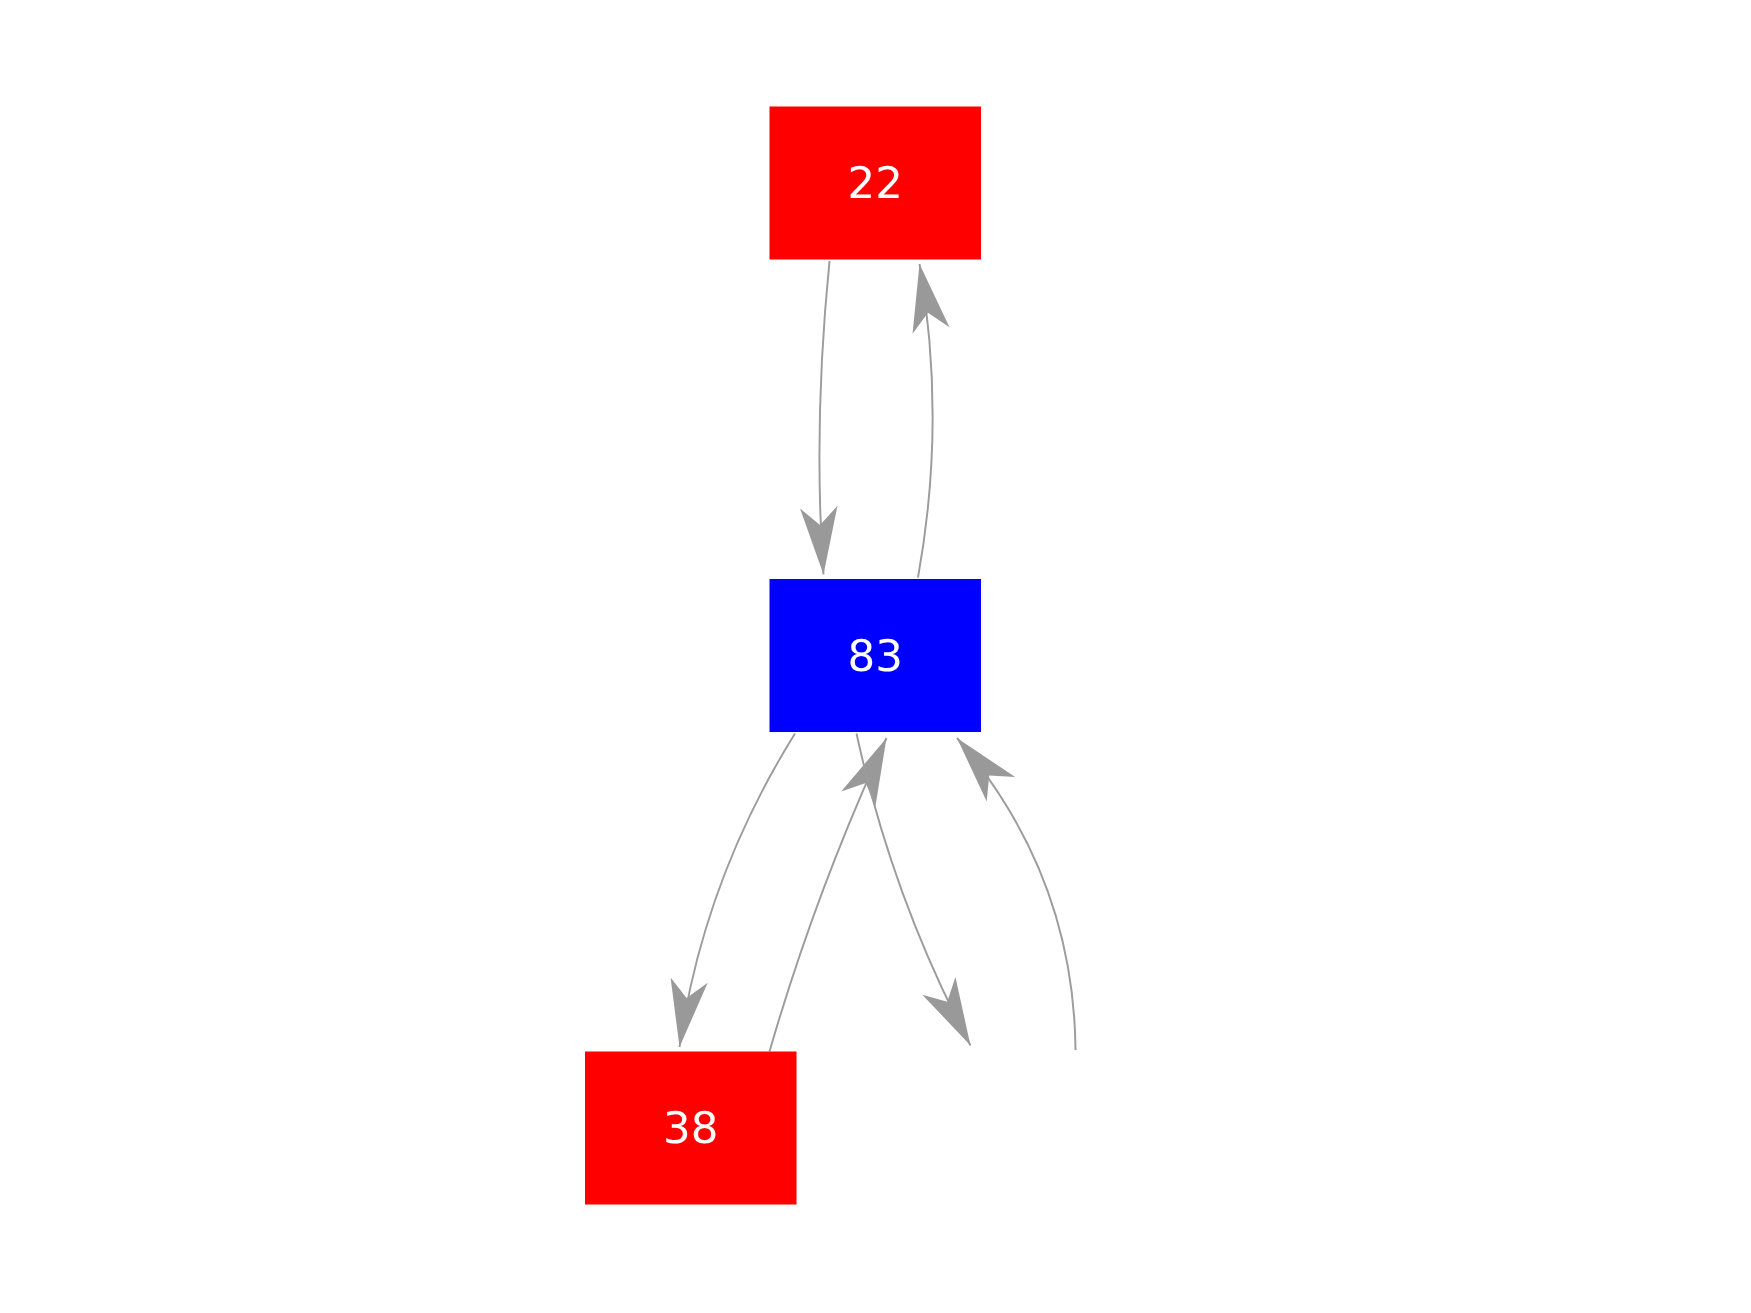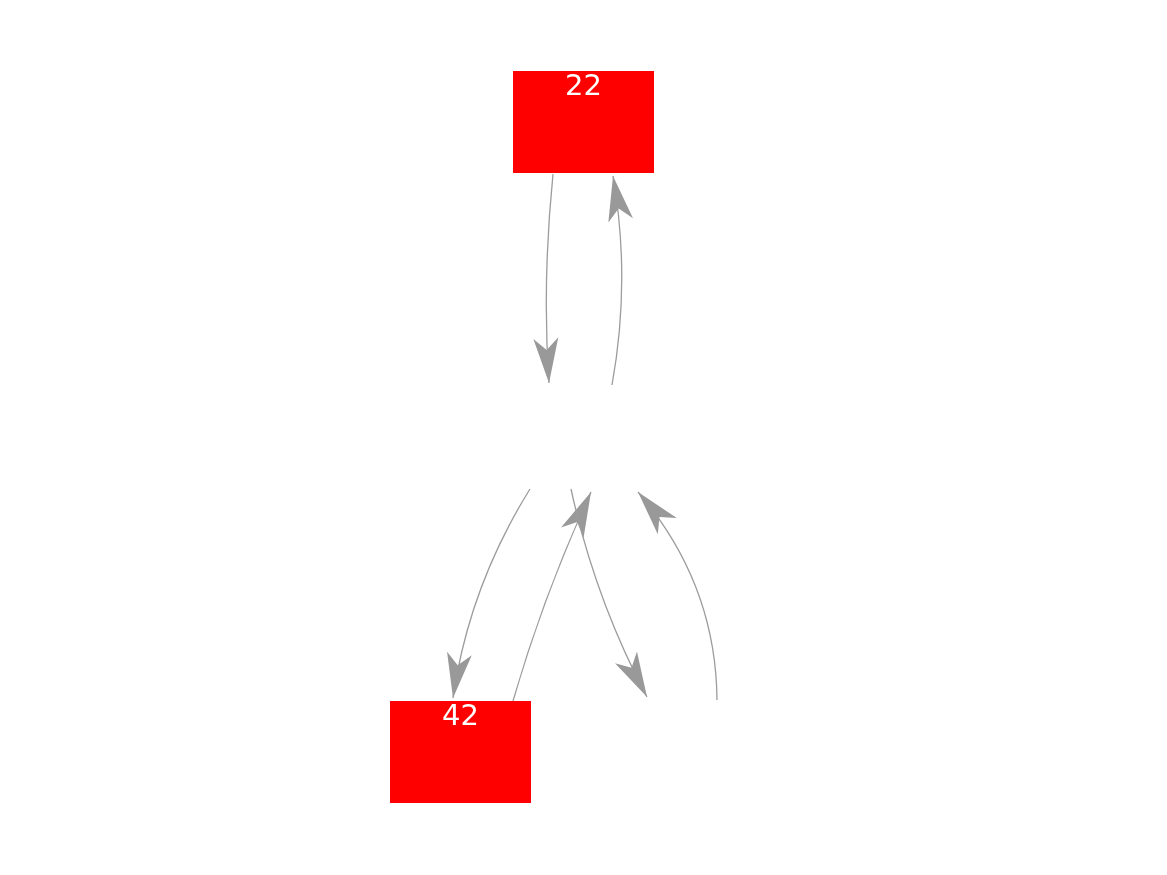--- a/index.html
+++ b/index.html
@@ -23,20 +23,21 @@
   }
   .edge {
     fill: none;
     stroke-width: 1.3px;
   }
   .node {
     position: absolute;
     width: 141px;
     height: 102px;
     display: flex;
+    align-items: center;
     justify-content: center;
     font-size: 29px;
     line-height: 1;
   }
   #node-22 { left: 513px; top: 71px; }
   #node-83 { left: 513px; top: 386px; }
   #node-23 { left: 390px; top: 701px; }
   #node-26 { left: 636px; top: 700px; }
 </style>
 </head>
@@ -55,19 +56,22 @@
     <path class="edge" marker-end="url(#arrowhead)" d="M 530 489 Q 469 587 453 698" style="stroke: rgb(156, 156, 156);"></path>
     <path class="edge" marker-end="url(#arrowhead)" d="M 513 701 Q 544 594 591 492" style="stroke: rgb(156, 156, 156);"></path>
     <path class="edge" marker-end="url(#arrowhead)" d="M 571 489 Q 595 599 647 697" style="stroke: rgb(156, 156, 156);"></path>
     <path class="edge" marker-end="url(#arrowhead)" d="M 717 700 Q 716 583 638 492" style="stroke: rgb(156, 156, 156);"></path>
   </svg>
 
   <div class="node" id="node-22" style="background-color: rgb(255, 0, 0);">
     <span style="color: rgb(255, 255, 255);">22</span>
   </div>
 
+  <div class="node" id="node-83" style="background-color: rgb(0, 0, 255);">
+    <span style="color: rgb(255, 255, 255);">83</span>
+  </div>
 
   <div class="node" id="node-23" style="background-color: rgb(255, 0, 0);">
-    <span style="color: rgb(255, 255, 255);">42</span>
+    <span style="color: rgb(255, 255, 255);">38</span>
   </div>
 
 
 </div>
 
 </body></html>

